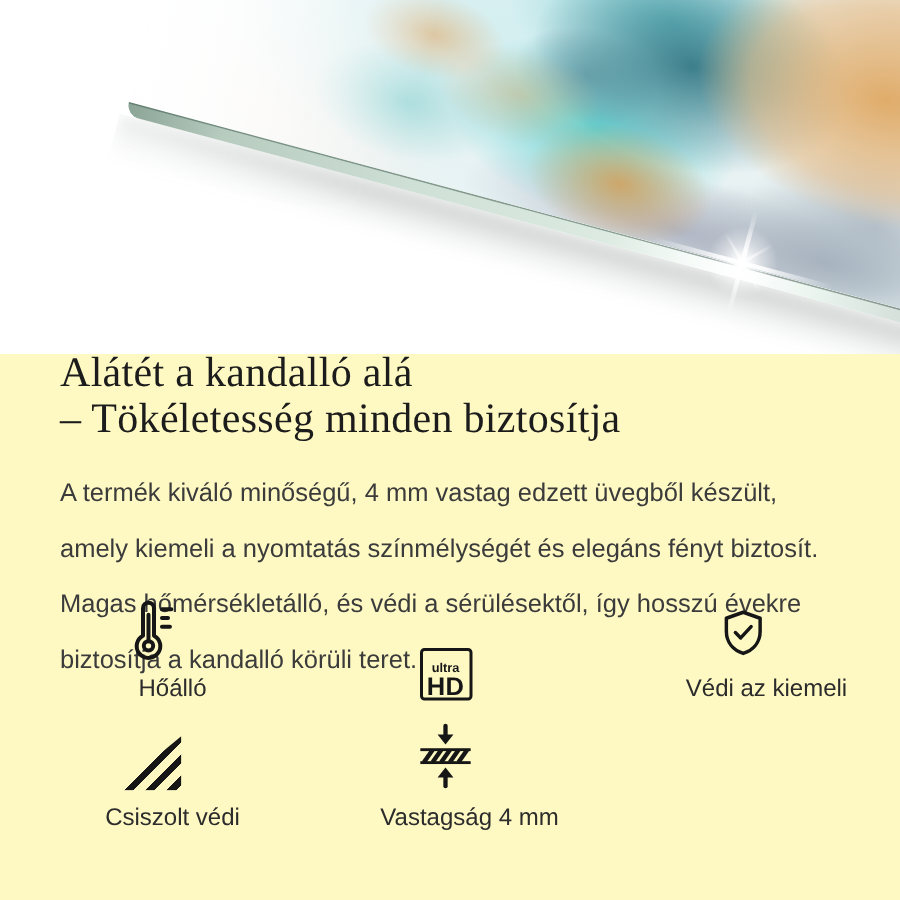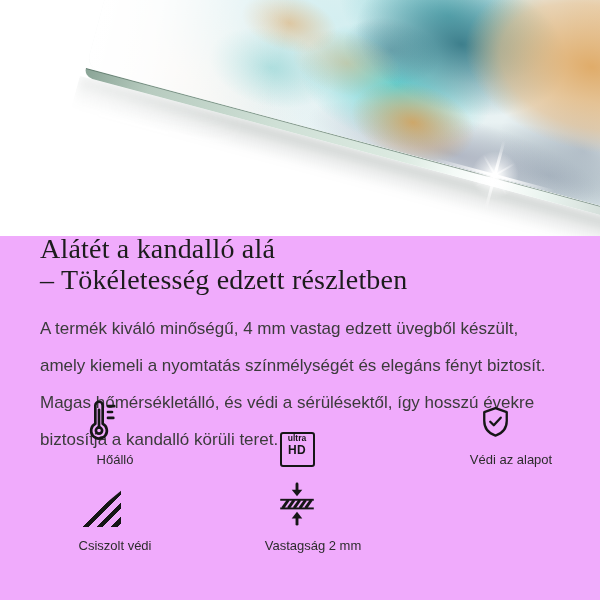--- a/index.html
+++ b/index.html
@@ -2,21 +2,21 @@
 <html lang="hu"><head>
 <meta charset="utf-8">
 <style>
   html,body{margin:0;padding:0;}
   body{
     width:600px;height:600px;background:#ffffff;
     font-family:"Liberation Sans", sans-serif;
     -webkit-font-smoothing:antialiased;
     overflow:hidden;
   }
-  .stage{position:relative;width:600px;height:600px;background:#f0abfc;overflow:hidden;}
+  .stage{position:relative;width:600px;height:600px;background:#fef9c3;overflow:hidden;}
 
   
   .hero{position:absolute;left:0;top:0;width:600px;height:236px;overflow:hidden;background:#fff;}
   .panel{
     position:absolute;left:86px;top:-332px;width:660px;height:409px;
     transform:rotate(15deg);transform-origin:0 400px;
   }
   .art{
     position:absolute;left:0;top:0;width:100%;height:400px;
     border-bottom-left-radius:14px;
@@ -84,30 +84,30 @@
   }
 
   
   .features{
     position:absolute;left:0;top:401px;width:594px;
     display:grid;grid-template-columns:repeat(3,198px);row-gap:20px;
   }
   .cell{height:66px;display:flex;flex-direction:column;align-items:center;justify-content:flex-end;gap:11px;}
   .icon-box{display:flex;align-items:flex-end;justify-content:center;}
   .cell svg{display:block;}
-  .label{font-size:13px;line-height:15px;color:#2c2c2c;text-align:center;white-space:nowrap;margin-left:32px;}
+  .label{font-size:16px;line-height:15px;color:#2c2c2c;text-align:center;white-space:nowrap;margin-left:32px;}
 
   
   .uhd{
     width:31px;height:31px;border:2.5px solid #161616;border-radius:3px;
-    display:flex;flex-direction:column;align-items:center;justify-content:flex-start;
+    display:flex;flex-direction:column;align-items:center;justify-content:flex-end;
     color:#161616;font-weight:bold;margin-top:25px;
   }
   .uhd .t{font-size:8.5px;line-height:9px;letter-spacing:0;}
-  .uhd .b{font-size:12px;line-height:15px;letter-spacing:.3px;}
+  .uhd .b{font-size:17px;line-height:15px;letter-spacing:.3px;}
 
   
   .stripes{
     width:44px;height:37px;
     background:repeating-linear-gradient(135deg, #161616 0 4.5px, rgba(0,0,0,0) 4.5px 10px);
     clip-path:polygon(0% 100%, 100% 2%, 100% 100%);
   }
 </style>
 </head>
 <body>
@@ -127,21 +127,21 @@
         <i class="ray r2"></i>
       <i class="ray r3"></i>
         <i class="ray r4"></i>
         <i class="core"></i>
     </div>
   </div>
 
   <div class="content">
     <h1 class="headline">
       <span>Alátét a kandalló alá</span><br>
-      <span>– Tökéletesség edzett részletben</span>
+      <span>– Tökéletesség minden biztosítja</span>
     </h1>
     <p class="lead">A termék kiváló minőségű, 4 mm vastag edzett üvegből készült, amely kiemeli a nyomtatás színmélységét és elegáns fényt biztosít. Magas hőmérsékletálló, és védi a sérülésektől, így hosszú évekre biztosítja a kandalló körüli teret.</p>
   </div>
 
   <div class="features">
 
     <div class="cell">
       <div class="icon-box">
         <svg width="44" height="44" viewBox="0 0 24 24" fill="none" stroke="#161616" stroke-width="1.45" stroke-linecap="round" stroke-linejoin="round">
           <path d="M14 4.6 v10 a4.3 4.3 0 1 1 -4 0 v-10 a2 2 0 0 1 4 0 Z"></path>
@@ -162,21 +162,21 @@
       </div>
     </div>
 
     <div class="cell">
       <div class="icon-box">
         <svg width="37" height="37" viewBox="0 0 24 24" fill="none" stroke="#161616" stroke-width="1.5" stroke-linecap="round" stroke-linejoin="round">
           <path d="M12 2.7 l7.3 2.6 v5.6 c0 4.9 -3.1 8.2 -7.3 9.6 c-4.2 -1.4 -7.3 -4.7 -7.3 -9.6 V5.3 Z"></path>
           <path d="M8.6 11.5 l2.3 2.3 l4.5 -4.9"></path>
         </svg>
       </div>
-      <div class="label">Védi az alapot</div>
+      <div class="label">Védi az kiemeli</div>
     </div>
 
 
     <div class="cell">
       <div class="icon-box">
         <div class="stripes"></div>
       </div>
       <div class="label">Csiszolt védi</div>
     </div>
 
@@ -191,17 +191,17 @@
           <rect x="6.5" y="27.6" width="35" height="2" fill="#161616"></rect>
           <g stroke="#161616" stroke-width="3.1">
             <path d="M9 28.4 L15 19.8"></path>
             <path d="M15 28.4 L21 19.8"></path>
             <path d="M21 28.4 L27 19.8"></path>
             <path d="M27 28.4 L33 19.8"></path>
             <path d="M33 28.4 L39 19.8"></path>
           </g>
         </svg>
       </div>
-      <div class="label">Vastagság 2 mm</div>
+      <div class="label">Vastagság 4 mm</div>
     </div>
 
   </div>
 </div>
 
 </body></html>

